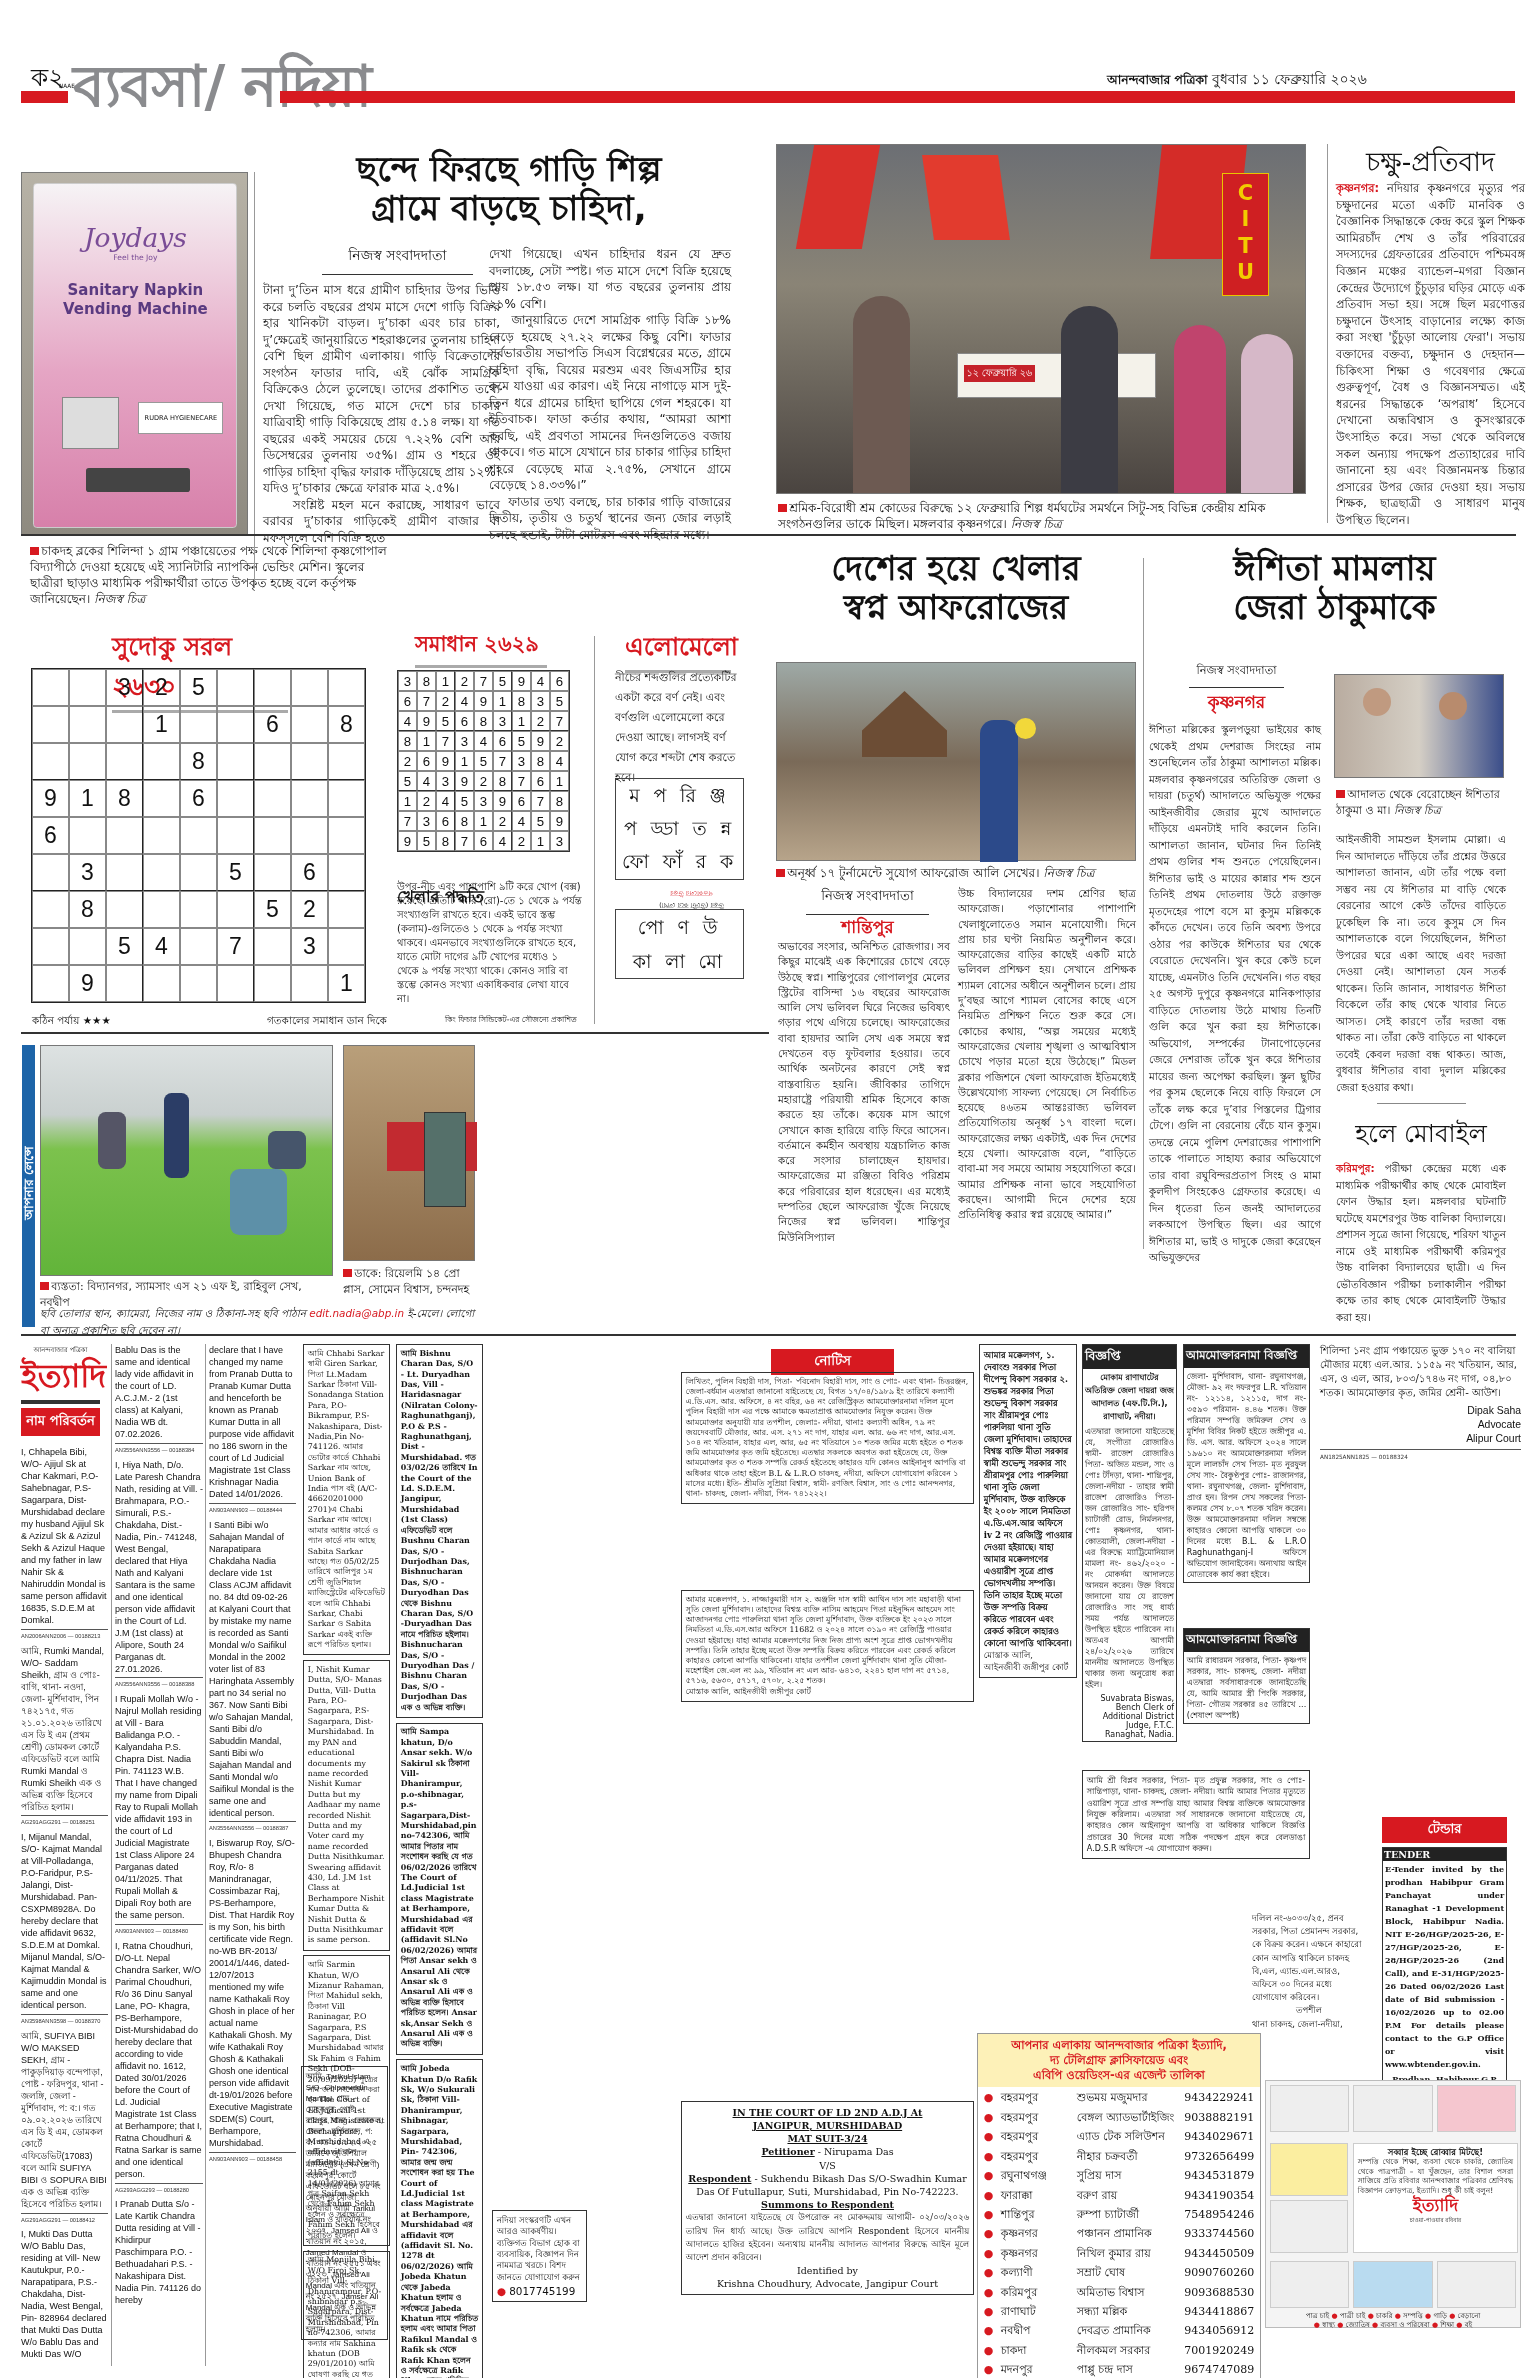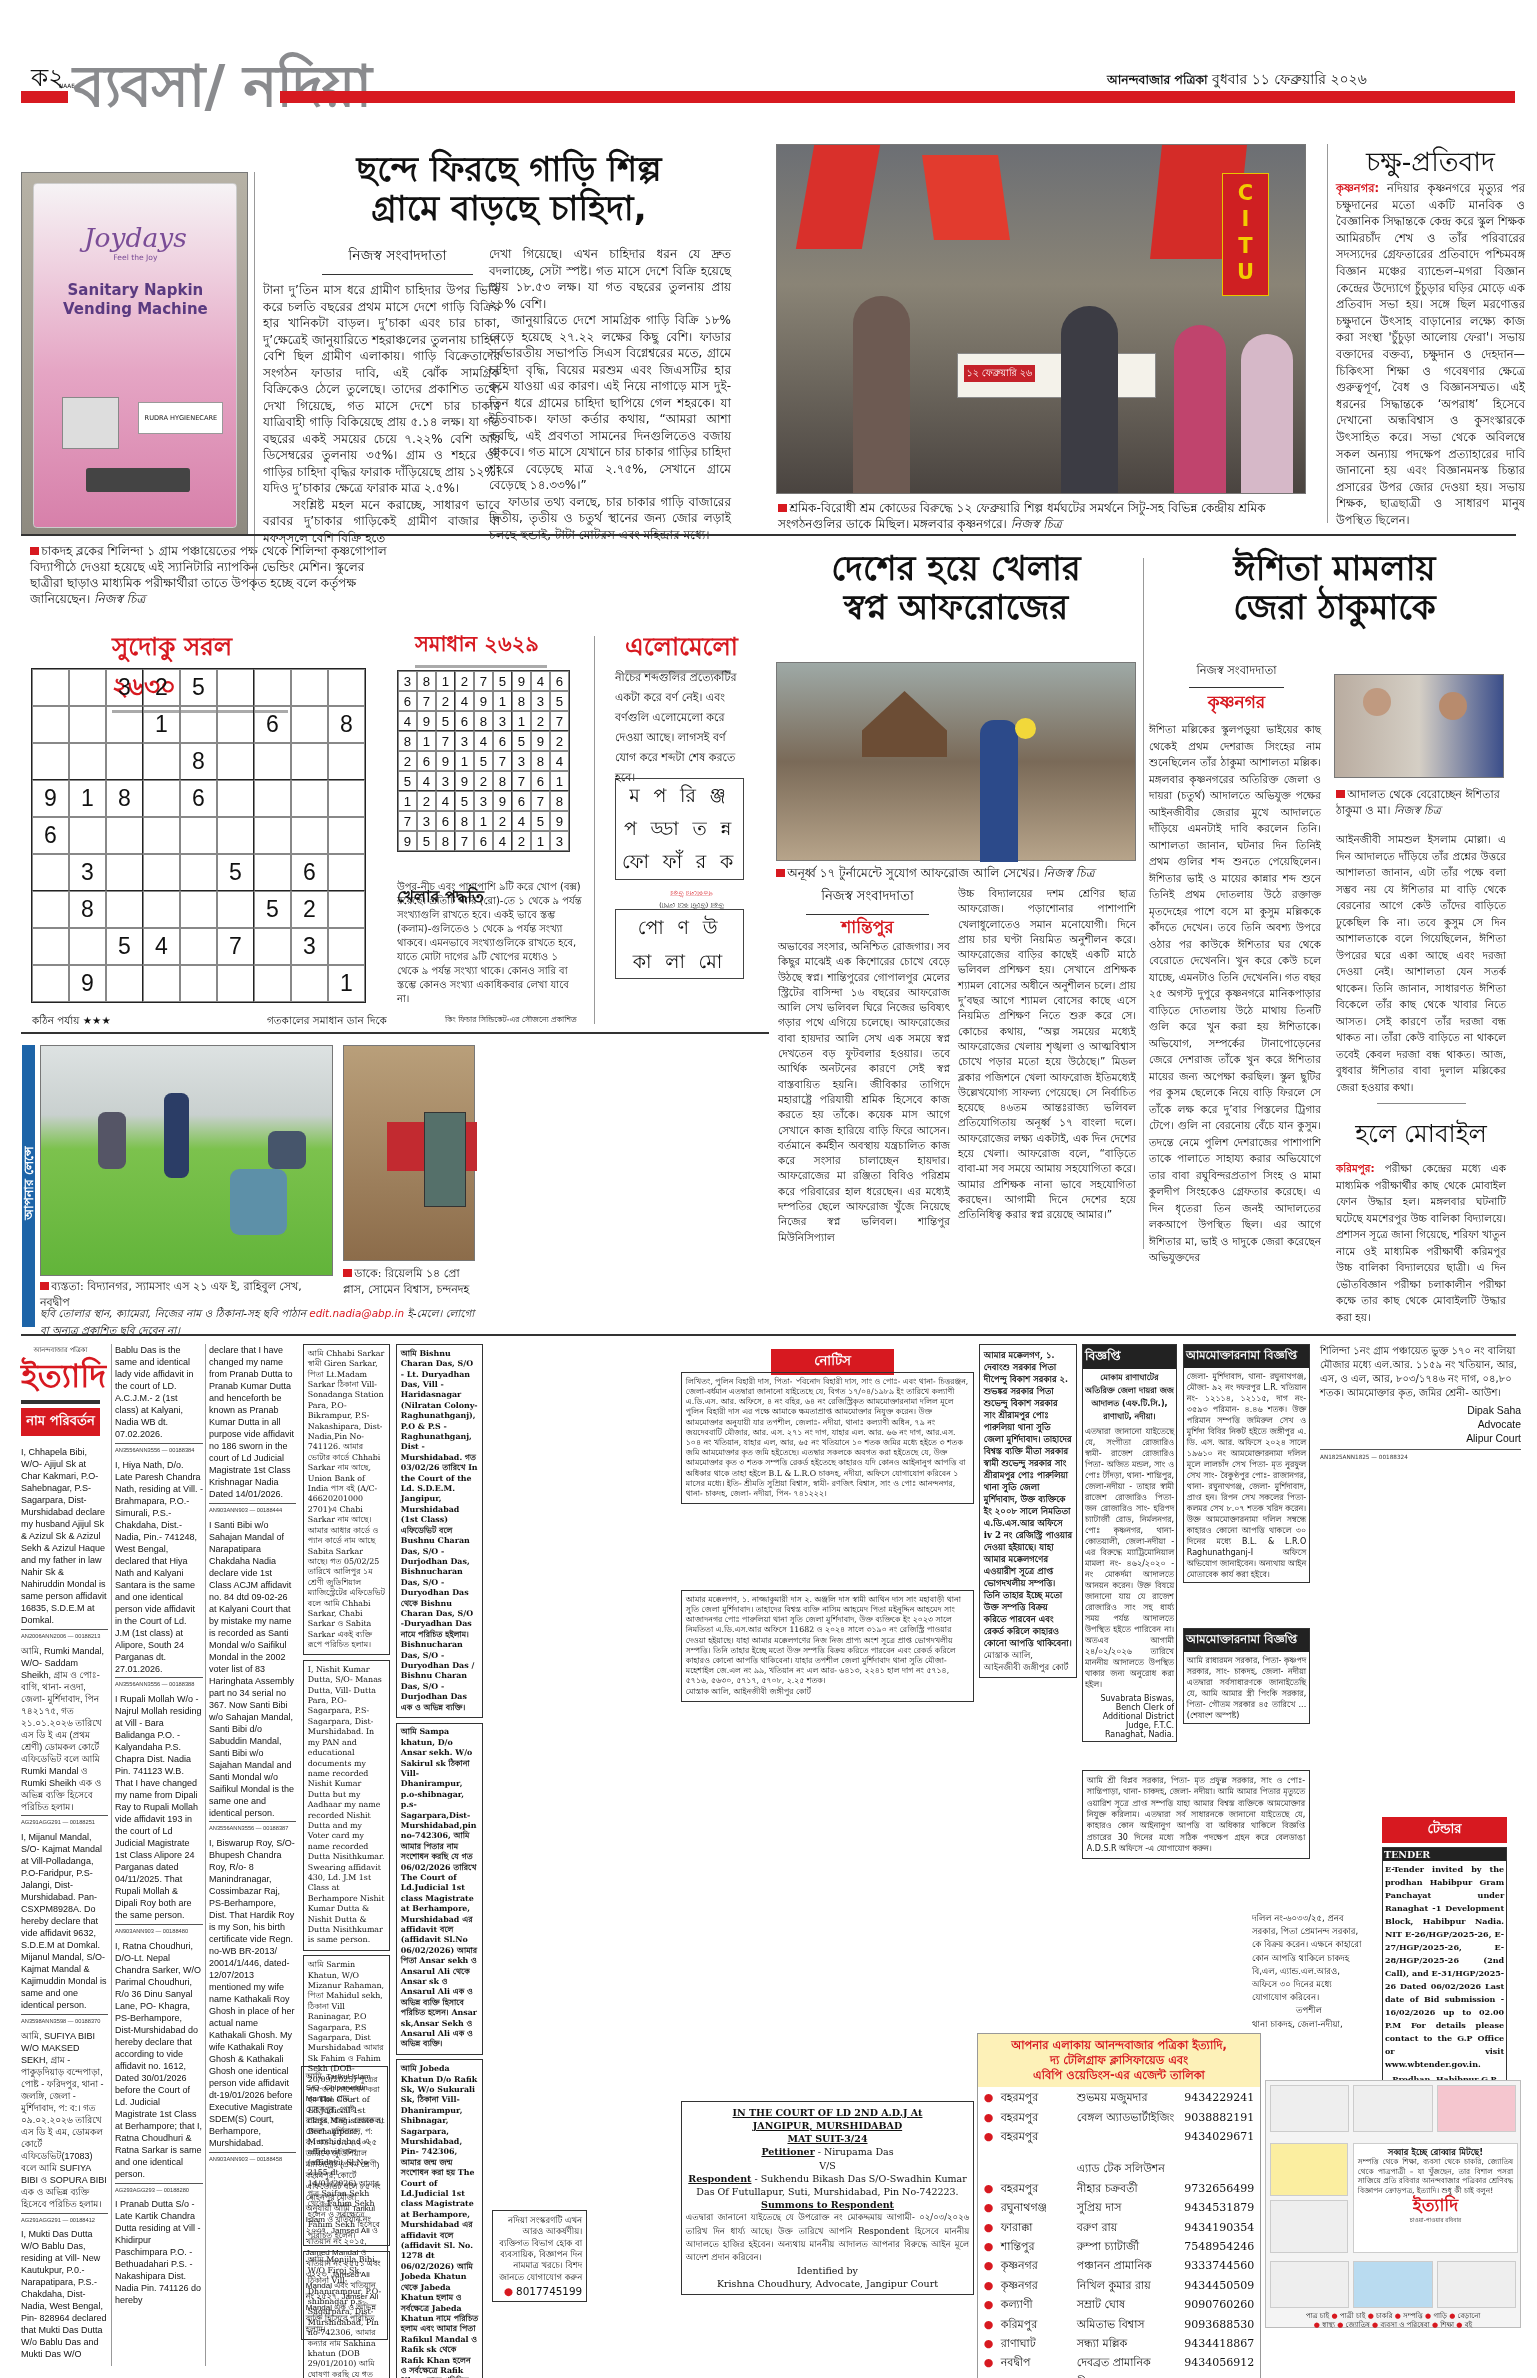--- a/index.html
+++ b/index.html
@@ -413,21 +413,21 @@
     <div class="boxed cls-serif" style="margin-bottom: 4.7px; font-size: 7.9px; line-height: 10.4px;">I, Nishit Kumar Dutta, S/O- Manas Dutta, Vill- Dutta Para, P.O- Sagarpara, P.S- Sagarpara, Dist- Murshidabad. In my PAN and educational documents my name recorded Nishit Kumar Dutta but my Aadhaar my name recorded Nishit Dutta and my Voter card my name recorded Dutta Nisithkumar. Swearing affidavit 430, Ld. J.M 1st Class at Berhampore Nishit Kumar Dutta &amp; Nishit Dutta &amp; Dutta Nisithkumar is same person.</div>
     <div class="boxed cls-serif" style="margin-bottom: 4.7px; font-size: 7.9px; line-height: 10.4px;">আমি Sarmin Khatun, W/O Mizanur Rahaman, পিতা Mahidul sekh, ঠিকানা Vill Raninagar, P.O Sagarpara, P.S Sagarpara, Dist Murshidabad আমার Sk Fahim ও Fahim Sekh (DOB-20/09/2025) পুত্রের নাম জন্ম সংশোধন করা হয় The Court of Ld.Judicial 1st class Magistrate at Berhampore, Murshidabad এ affidavit বলে (affidavit Sl.No 2155 dt 14/01/2026) আমার পুত্র Saifan Sekh থেকে Fahim Sekh হলেন ও সর্বক্ষেত্রে Fahim Sekh হিসেবে পরিচিত হলেন।</div>
     <div class="boxed cls-serif" style="margin-bottom: 4.7px; font-size: 7.9px; line-height: 10.4px;">আমি Monjila Bibi, W/O Firoj Sk, ঠিকানা Vill-Dhanirampur, P.O- shibnagar p.s-Sagarpara, Dist-Murshidabad, Pin no-742306, আমার কন্যার নাম Sakhina khatun (DOB 29/01/2010) আমি ঘোষণা করছি যে গত 30/01/2026 তারিখে The Court of Ld.judicial 1st class Magistrate Berhampore, Murshidabad এর affidavit বলে (affidavit Sl.No 2155 dt 30/01/2026) আমার স্বামী Firoj Sk থেকে Abu Sufian Sekh হলেন ও সর্বক্ষেত্রে Abu sufian sekh নামে পরিচিত হলেন। Abu sufian Sekh ও Firoj Sk এক ও অভিন্ন ব্যক্তি।</div>
   </div>
 <div class="abs" id="cls-col5" style="left:396px;top:1344px;width:87px">
     <div class="boxed cls-serif" style="margin-bottom: 4.7px; font-size: 7.9px; line-height: 10.4px; font-weight: bold;">আমি Bishnu Charan Das, S/O - Lt. Duryadhan Das, Vill - Haridasnagar (Nilratan Colony- Raghunathganj), P.O &amp; P.S - Raghunathganj, Dist - Murshidabad. গত 03/02/26 তারিখে In the Court of the Ld. S.D.E.M. Jangipur, Murshidabad (1st Class) এফিডেভিট বলে Bushnu Charan Das, S/O - Durjodhan Das, Bishnucharan Das, S/O - Duryodhan Das থেকে Bishnu Charan Das, S/O -Duryadhan Das নামে পরিচিত হইলাম। Bishnucharan Das, S/O - Duryodhan Das / Bishnu Charan Das, S/O - Durjodhan Das এক ও অভিন্ন ব্যক্তি।</div>
     <div class="boxed cls-serif" style="margin-bottom: 4.7px; font-size: 7.9px; line-height: 10.4px; font-weight: bold;">আমি Sampa khatun, D/o Ansar sekh. W/o Sakirul sk ঠিকানা Vill-Dhanirampur, p.o-shibnagar, p.s-Sagarpara,Dist-Murshidabad,pin no-742306, আমি আমার পিতার নাম সংশোধন করছি যে গত 06/02/2026 তারিখে The Court of Ld.Judicial 1st class Magistrate at Berhampore, Murshidabad এর affidavit বলে (affidavit Sl.No 06/02/2026) আমার পিতা Ansar sekh ও Ansarul Ali থেকে Ansar sk ও Ansarul Ali এক ও অভিন্ন ব্যক্তি হিসাবে পরিচিত হলেন। Ansar sk,Ansar Sekh ও Ansarul Ali এক ও অভিন্ন ব্যক্তি।</div>
     <div class="boxed cls-serif" style="margin-bottom: 4.7px; font-size: 7.9px; line-height: 10.4px; font-weight: bold;">আমি Jobeda Khatun D/o Rafik Sk, W/o Sukurali Sk, ঠিকানা Vill- Dhanirampur, Shibnagar, Sagarpara, Murshidabad, Pin- 742306, আমার জন্ম জন্ম সংশোধন করা হয় The Court of Ld.Judicial 1st class Magistrate at Berhampore, Murshidabad এর affidavit বলে (affidavit Sl. No. 1278 dt 06/02/2026) আমি Jobeda Khatun থেকে Jabeda Khatun হলাম ও সর্বক্ষেত্রে Jabeda Khatun নামে পরিচিত হলাম এবং আমার পিতা Rafikul Mandal ও Rafik sk থেকে Rafik Khan হলেন ও সর্বক্ষেত্রে Rafik Khan নামে পরিচিত হলেন। আমি Jabeda khatun ও Jobeda khatun এবং আমার পিতা Rafik Khan, Rafikul Mondal ও Rafik sk আমরা উভয়েই এক ও অভিন্ন ব্যক্তি।</div>
   </div>
 
-<div class="abs boxed" style="left:492px;top:2210px;width:95px;font-size:8.5px;line-height:11.4px;text-align:right">
+<div class="abs boxed" style="left:492px;top:2210px;width:95px;font-size:8.5px;line-height:11.4px;text-align:left">
   <div>নদিয়া সংস্করণটি এখন আরও আকর্ষণীয়। ব্যক্তিগত বিভাগ হোক বা ব্যবসায়িক, বিজ্ঞাপন দিন নামমাত্র খরচে। বিশদ জানতে যোগাযোগ করুন</div>
   <div style="font-size:10.4px;margin-top:2.8px"><span class="red">●</span> <span>8017745199</span></div>
 </div>
 
 <div class="abs redhead" style="left:771px;top:1349px;width:123px;font-size:13.2px;padding:1.9px">নোটিস</div>
 <div class="abs boxed cls-serif" style="left:681px;top:1372px;width:293px;font-size:7.8px;line-height:10.2px">লিখিতং, পুলিন বিহারী দাস, পিতা- ৺বিনোদ বিহারী দাস, সাং ও পোঃ- এবং থানা- চিত্তরঞ্জন, জেলা-বর্ধমান এতদ্বারা জানানো যাইতেছে যে, বিগত ১৭/০৪/১৯৮৯ ইং তারিখে কল্যাণী এ.ডি.এস. আর. অফিসে, ৪ নং বহির, ৬৪ নং রেজিস্ট্রিকৃত আমমোক্তারনামা দলিল মূলে পুলিন বিহারী দাস এর পক্ষে আমাকে ক্ষমতাপ্রাপ্ত আমমোক্তার নিযুক্ত করেন। উক্ত আমমোক্তার অনুযায়ী যার তপশীল, জেলাঃ- নদীয়া, থানাঃ কল্যাণী অধিন, ৭৯ নং জয়দেববাটি মৌজার, আর. এস. ২৭১ নং দাগ, যাহার এল. আর. ৬৬ নং দাগ, আর.এস. ১০৪ নং খতিয়ান, যাহার এল, আর, ৬৫ নং খতিয়ানে ১০ শতক জমির মধ্যে হইতে ৩ শতক জমি আমমোক্তার কৃত জমি হইতেছে। এতদ্বার সকলকে অবগত করা হইতেছে যে, উক্ত আমমোক্তার কৃত ৩ শতক সম্পত্তি রেকর্ড হইতেছে কাহারও যদি কোনও আইনানুগ আপত্তি বা অধিকার থাকে তাহা হইলে B.L &amp; L.R.O চাকদহ, নদীয়া, অফিসে যোগাযোগ করিবেন ১ মাসের মধ্যে। ইতি- শ্রীমতি সুপ্রিয়া বিশ্বাস, স্বামী- রণজিৎ বিশ্বাস, সাং ও পোঃ আনন্দনগর, থানা- চাকদহ, জেলা- নদীয়া, পিন- ৭৪১২২২।</div>
 <div class="abs boxed cls-serif" style="left:681px;top:1590px;width:293px;font-size:7.8px;line-height:10.2px">
   <span>আমার মক্কেলগণ, ১. নাজ্জাকুমারী দাস ২. অঞ্জলি দাস স্বামী আথিন দাস সাং মহাবাড়ী থানা সুতি জেলা মুর্শিদাবাদ। তাহাদের বিশ্বস্ত ব্যক্তি নাসিম আহমেদ পিতা মইনুদ্দিন আহমেদ সাং আজাদনগর পোঃ পারুলিয়া থানা সুতি জেলা মুর্শিদাবাদ, উক্ত ব্যক্তিকে ইং ২০২৩ সালে নিমতিতা এ.ডি.এস.আর অফিসে 11682 ও ২০২৪ সালে ৩১৯০ নং রেজিস্ট্রি পাওয়ার দেওয়া হইয়াছে। যাহা আমার মক্কেলগণের নিজ নিজ প্রাপ্য অংশ সূত্রে প্রাপ্ত ভোগদখলীয় সম্পত্তি। তিনি তাহার ইচ্ছে মতো উক্ত সম্পত্তি বিক্রয় করিতে পারবেন এবং রেকর্ড করিলে কাহারও কোনো আপত্তি থাকিবেনা। যাহার তপশীল জেলা মুর্শিদাবাদ থানা সুতি মৌজা-মহেশাইল জে.এল নং ৯৯, খতিয়ান নং এল আর- ৬৪১৩, ২২৪১ হাল দাগ নং ৫৭১৪, ৫৭১৬, ৫৬৩০, ৫৭১৭, ৫৭০৮, ২.২৫ শতক।</span><br><span>মোস্তাক আলি, আইনজীবী জঙ্গীপুর কোর্ট</span>
 </div>
 <div class="abs boxed" style="left:681px;top:2101px;width:293px;font-family:'DejaVu Serif',serif;font-size:9.5px;line-height:13.2px;text-align:center">
@@ -501,21 +501,21 @@
       </div>
       <div class="agent-row">
         <span class="dot">●</span>
         <span style="width: 76px;">বহরমপুর</span>
         <span style="width: 104px;">বেঙ্গল অ্যাডভার্টাইজিং</span>
         <span style="flex: 1 1 0%; text-align: right; font-family: &quot;DejaVu Serif&quot;, serif;">9038882191</span>
       </div>
       <div class="agent-row">
         <span class="dot">●</span>
         <span style="width: 76px;">বহরমপুর</span>
-        <span style="width: 104px; margin-top: 32px;">এ্যাড টেক সলিউশন</span>
+        <span style="width: 104px;">এ্যাড টেক সলিউশন</span>
         <span style="flex: 1 1 0%; text-align: right; font-family: &quot;DejaVu Serif&quot;, serif;">9434029671</span>
       </div>
       <div class="agent-row">
         <span class="dot">●</span>
         <span style="width: 76px;">বহরমপুর</span>
         <span style="width: 104px;">নীহার চক্রবর্তী</span>
         <span style="flex: 1 1 0%; text-align: right; font-family: &quot;DejaVu Serif&quot;, serif;">9732656499</span>
       </div>
       <div class="agent-row">
         <span class="dot">●</span>

